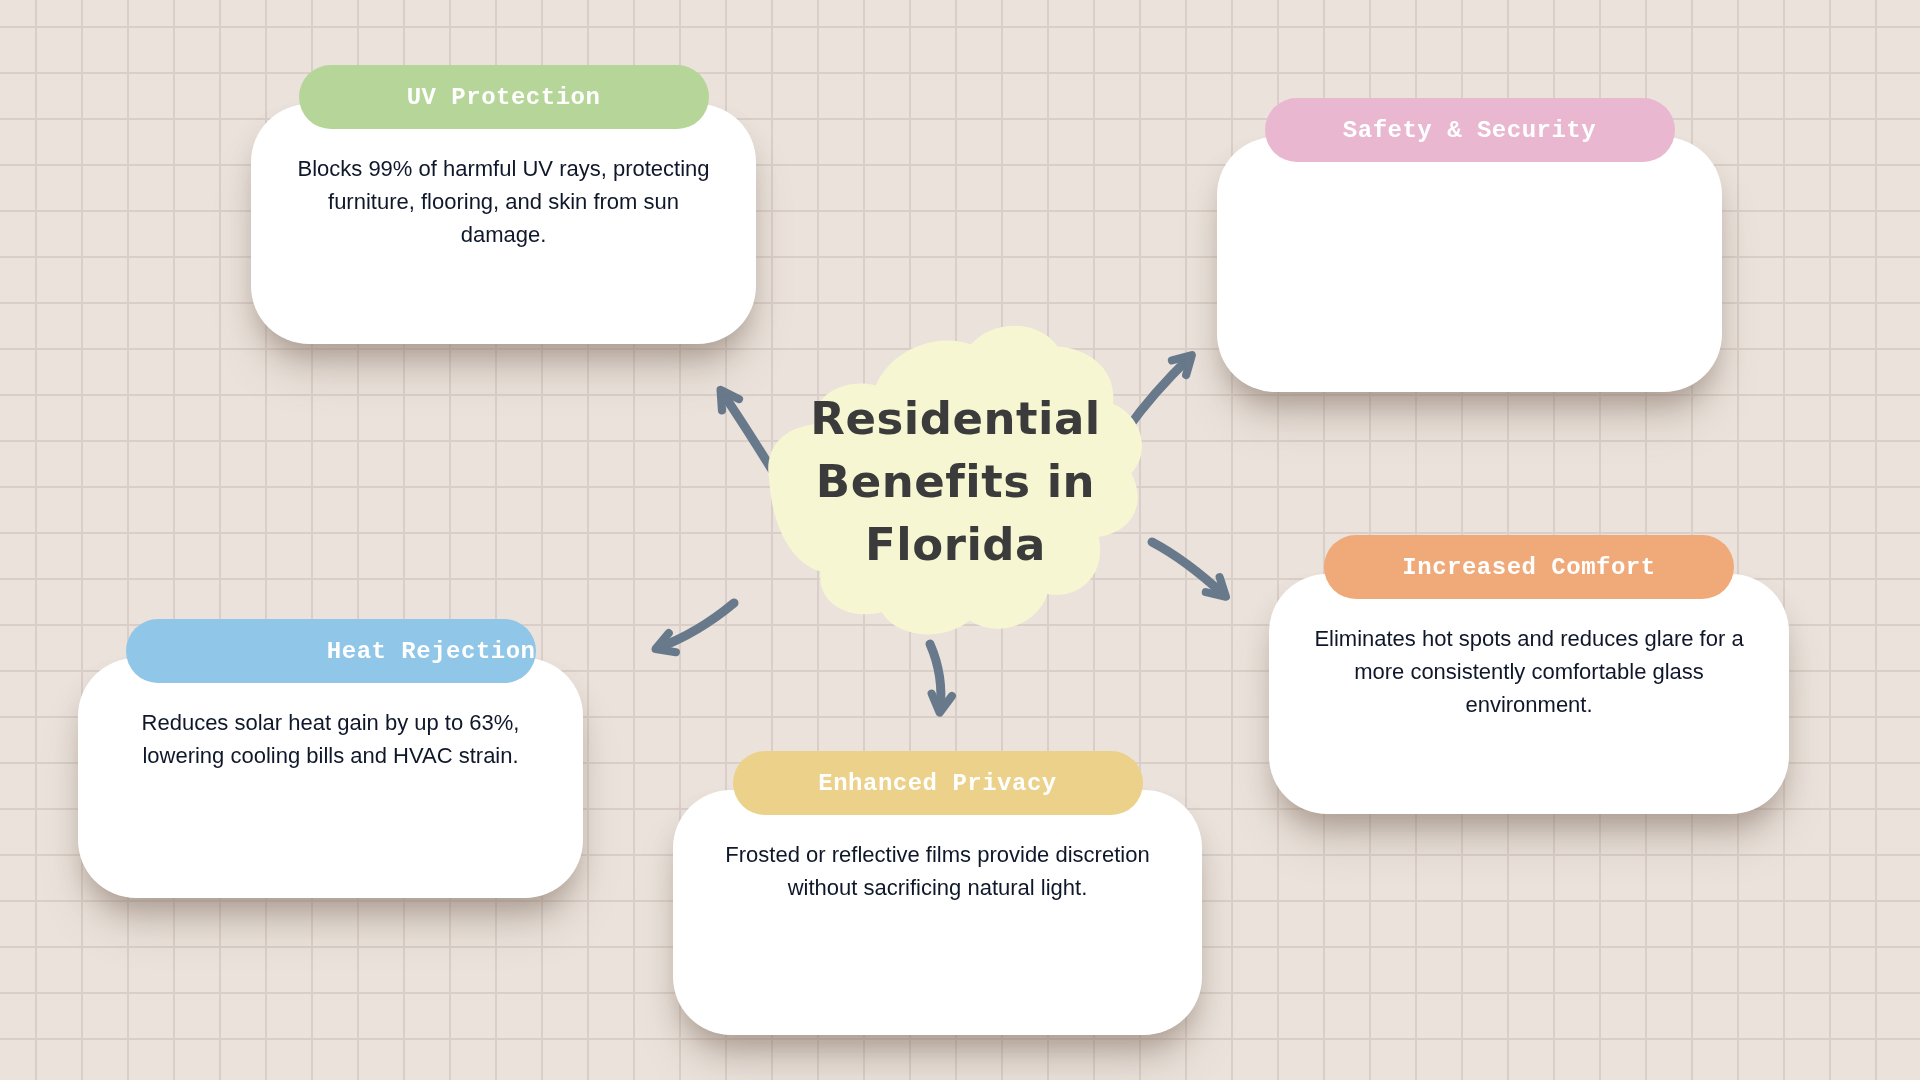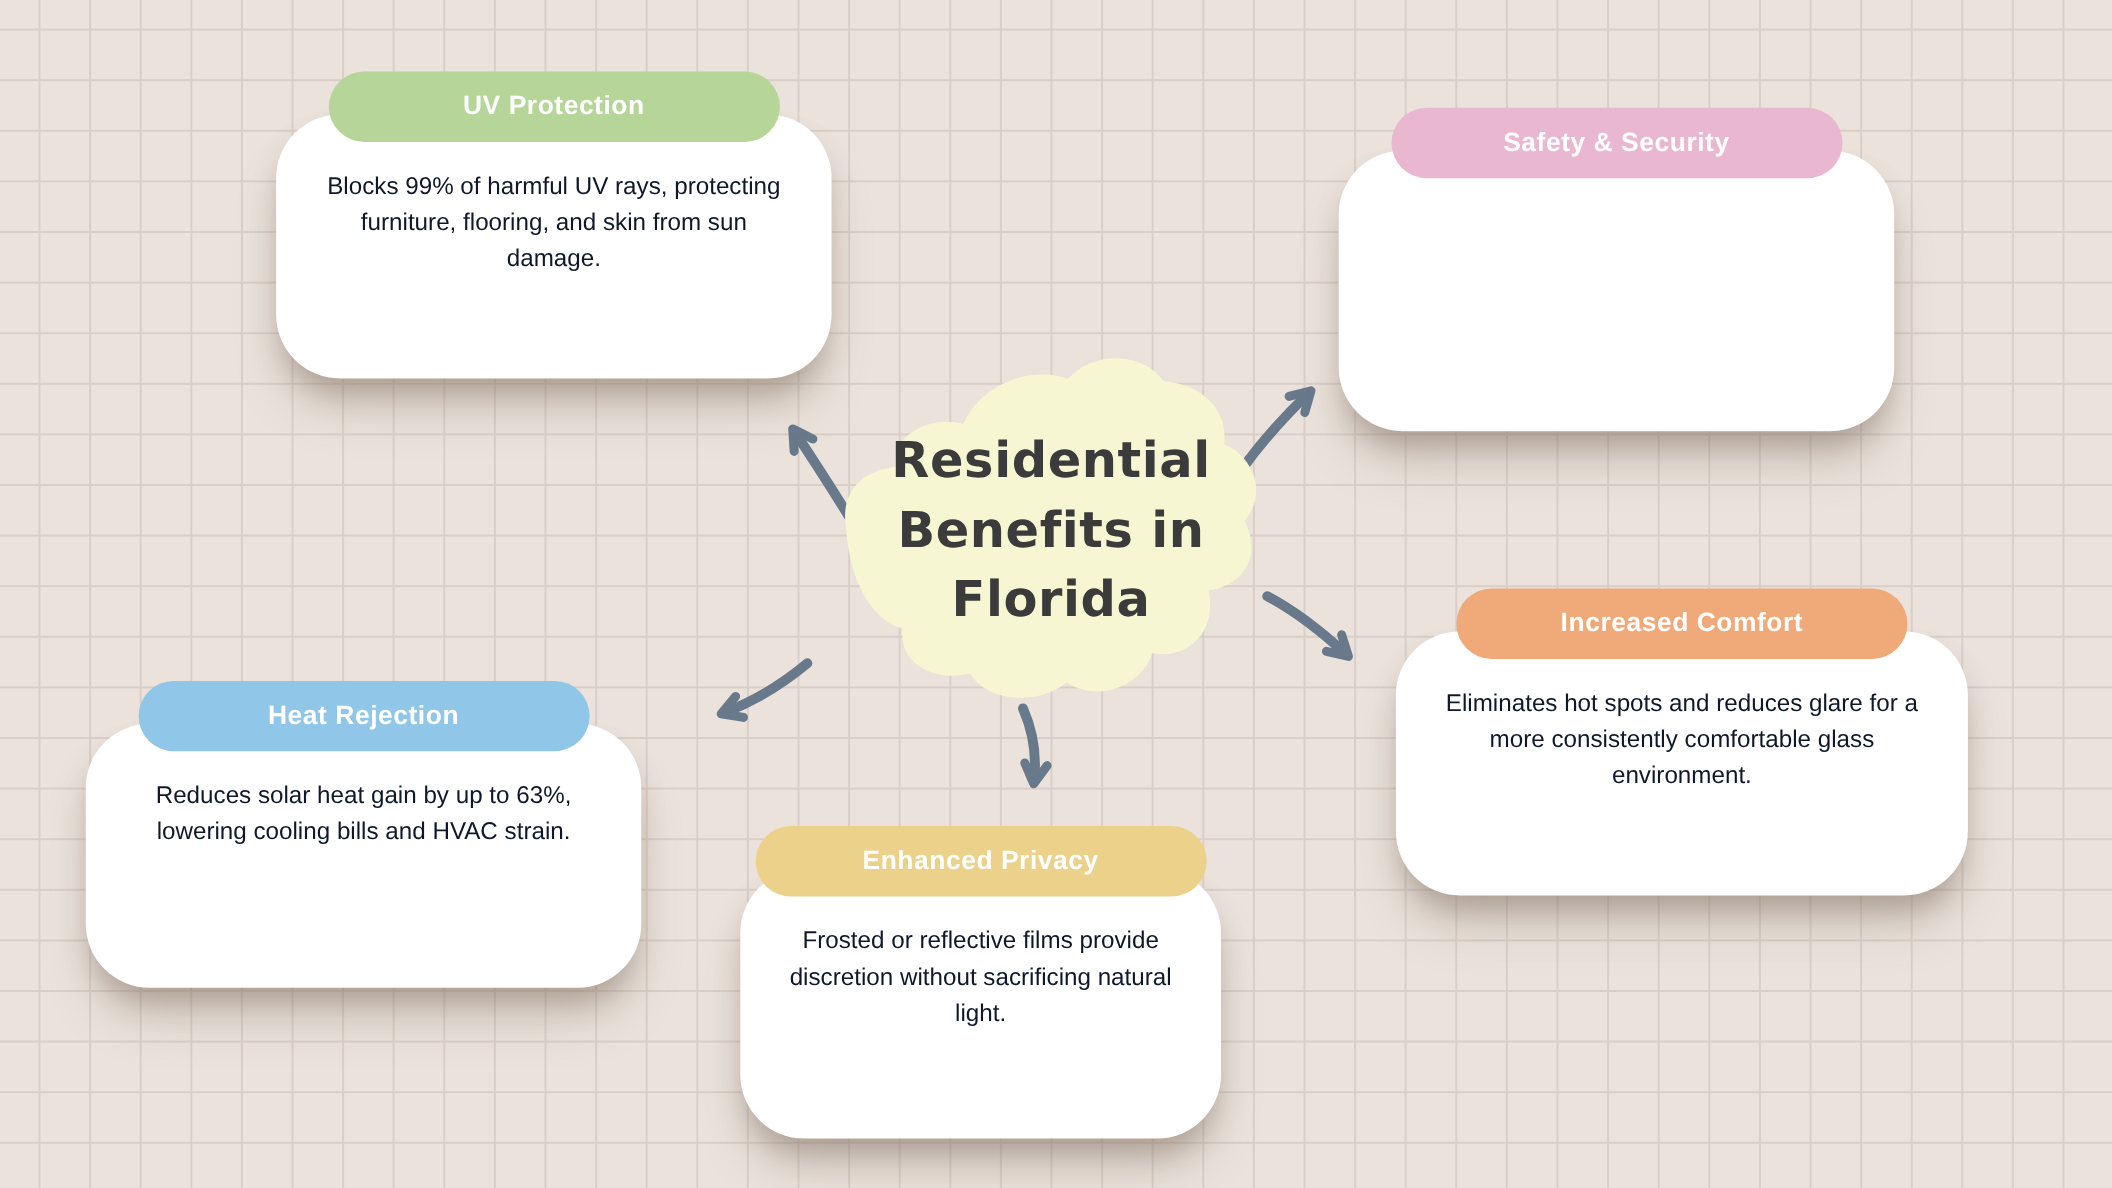--- a/index.html
+++ b/index.html
@@ -73,31 +73,31 @@
     top: -39px;
     transform: translateX(-50%);
     width: 410px;
     height: 64px;
     border-radius: 32px;
     display: flex;
     align-items: center;
     justify-content: center;
   }
   .pill .pill-label {
-    font-family: Liberation Sans, sans-serif;
+    font-family: Liberation Mono, monospace;
     font-weight: bold;
     font-size: 24px;
     color: #ffffff;
     letter-spacing: 0.5px;
   }
 
   #card-uv        { left: 251px;  top: 104px; width: 505px; height: 240px; }
   #card-safety    { left: 1217px; top: 137px; width: 505px; height: 255px; }
   #card-heat      { left: 78px;   top: 658px; width: 505px; height: 240px; }
-  #card-privacy   { left: 673px;  top: 790px; width: 437px; height: 245px; }
+  #card-privacy   { left: 673px;  top: 790px; width: 529px; height: 245px; }
   #card-comfort   { left: 1269px; top: 574px; width: 520px; height: 240px; }
 </style>
 </head>
 <body>
 
 <div class="canvas">
 
   <svg class="arrows-layer" viewBox="0 0 1920 1080" xmlns="http://www.w3.org/2000/svg">
     <defs>
       <marker id="arrowhead" viewBox="0 0 12 12" refX="8.5" refY="6" markerWidth="3.4" markerHeight="3.4" orient="auto-start-reverse">
@@ -140,21 +140,21 @@
     <div class="body-text">Blocks 99% of harmful UV rays, protecting furniture, flooring, and skin from sun damage.</div>
   </div>
 
   <div class="card" id="card-safety">
     <div class="pill" style="background-color: rgb(234, 183, 208);">
       <span class="pill-label">Safety &amp; Security</span>
     </div>
   </div>
 
   <div class="card" id="card-heat">
-    <div class="pill" style="background-color: rgb(144, 198, 232);">
+    <div class="pill" style="background-color: rgb(144, 198, 232); justify-content: flex-end;">
       <span class="pill-label">Heat Rejection</span>
     </div>
     <div class="body-text">Reduces solar heat gain by up to 63%, lowering cooling bills and HVAC strain.</div>
   </div>
 
   <div class="card" id="card-privacy">
     <div class="pill" style="background-color: rgb(235, 209, 137);">
       <span class="pill-label">Enhanced Privacy</span>
     </div>
     <div class="body-text">Frosted or reflective films provide discretion without sacrificing natural light.</div>

